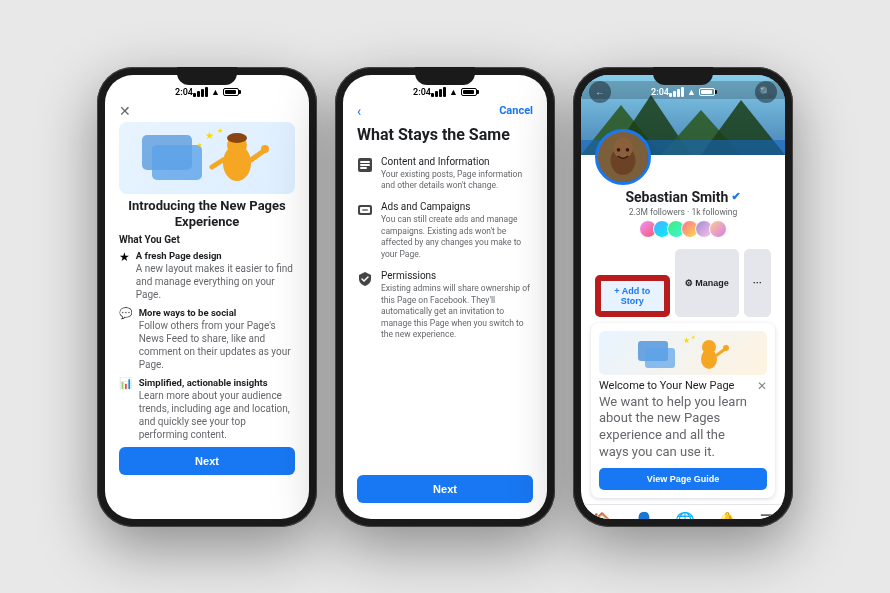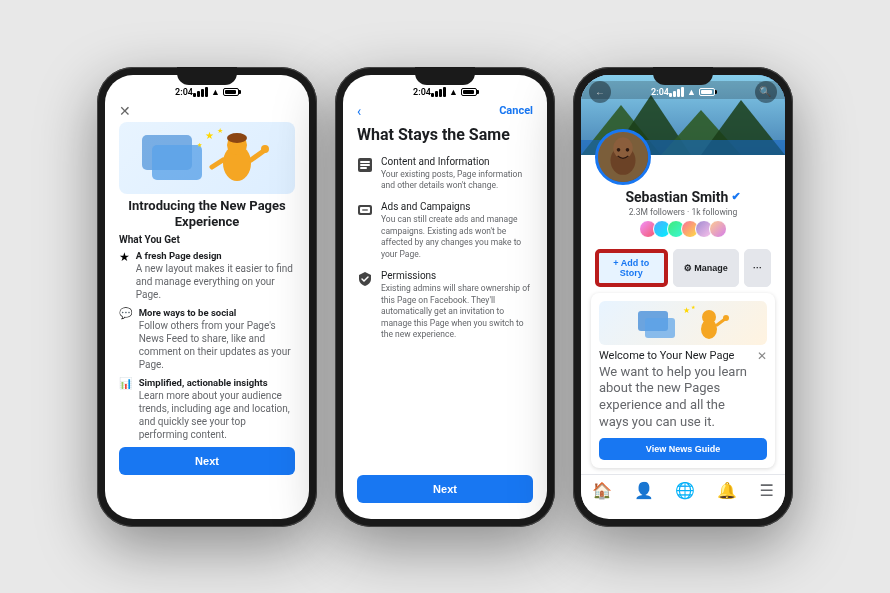--- a/index.html
+++ b/index.html
@@ -335,21 +335,22 @@
       font-size: 9px;
       font-weight: 600;
       display: flex;
       align-items: center;
       justify-content: center;
       gap: 3px;
     }
     .action-btn-primary {
       background: #e7f3ff;
       color: #1877f2;
-      border: 4px solid #b91c1c;
+      border: 6px solid #b91c1c;
+      margin-top: 26px;
     }
     .action-btn-secondary {
       background: #e4e6eb;
       color: #1c1e21;
       border: 1px solid #e4e6eb;
     }
     .action-btn-more {
       background: #e4e6eb;
       color: #1c1e21;
       border: 1px solid #e4e6eb;
@@ -688,21 +689,21 @@
             <circle cx="93" cy="15" r="3" fill="#f5a623"></circle>
           </svg>
         </div>
         <div class="welcome-card-header">
           <div style="flex:1;">
             <div class="welcome-title">Welcome to Your New Page</div>
             <div class="welcome-text">We want to help you learn about the new Pages experience and all the ways you can use it.</div>
           </div>
           <span class="welcome-close" style="margin-left:4px; flex-shrink:0;">✕</span>
         </div>
-        <button class="view-guide-btn">View News Guide</button>
+        <button class="view-guide-btn">View Page Guide</button>
       </div>
 
       <div class="bottom-nav">
         <span class="bottom-nav-item">🏠</span>
         <span class="bottom-nav-item active">👤</span>
         <span class="bottom-nav-item">🌐</span>
         <span class="bottom-nav-item">🔔</span>
         <span class="bottom-nav-item">☰</span>
       </div>
     </div>

